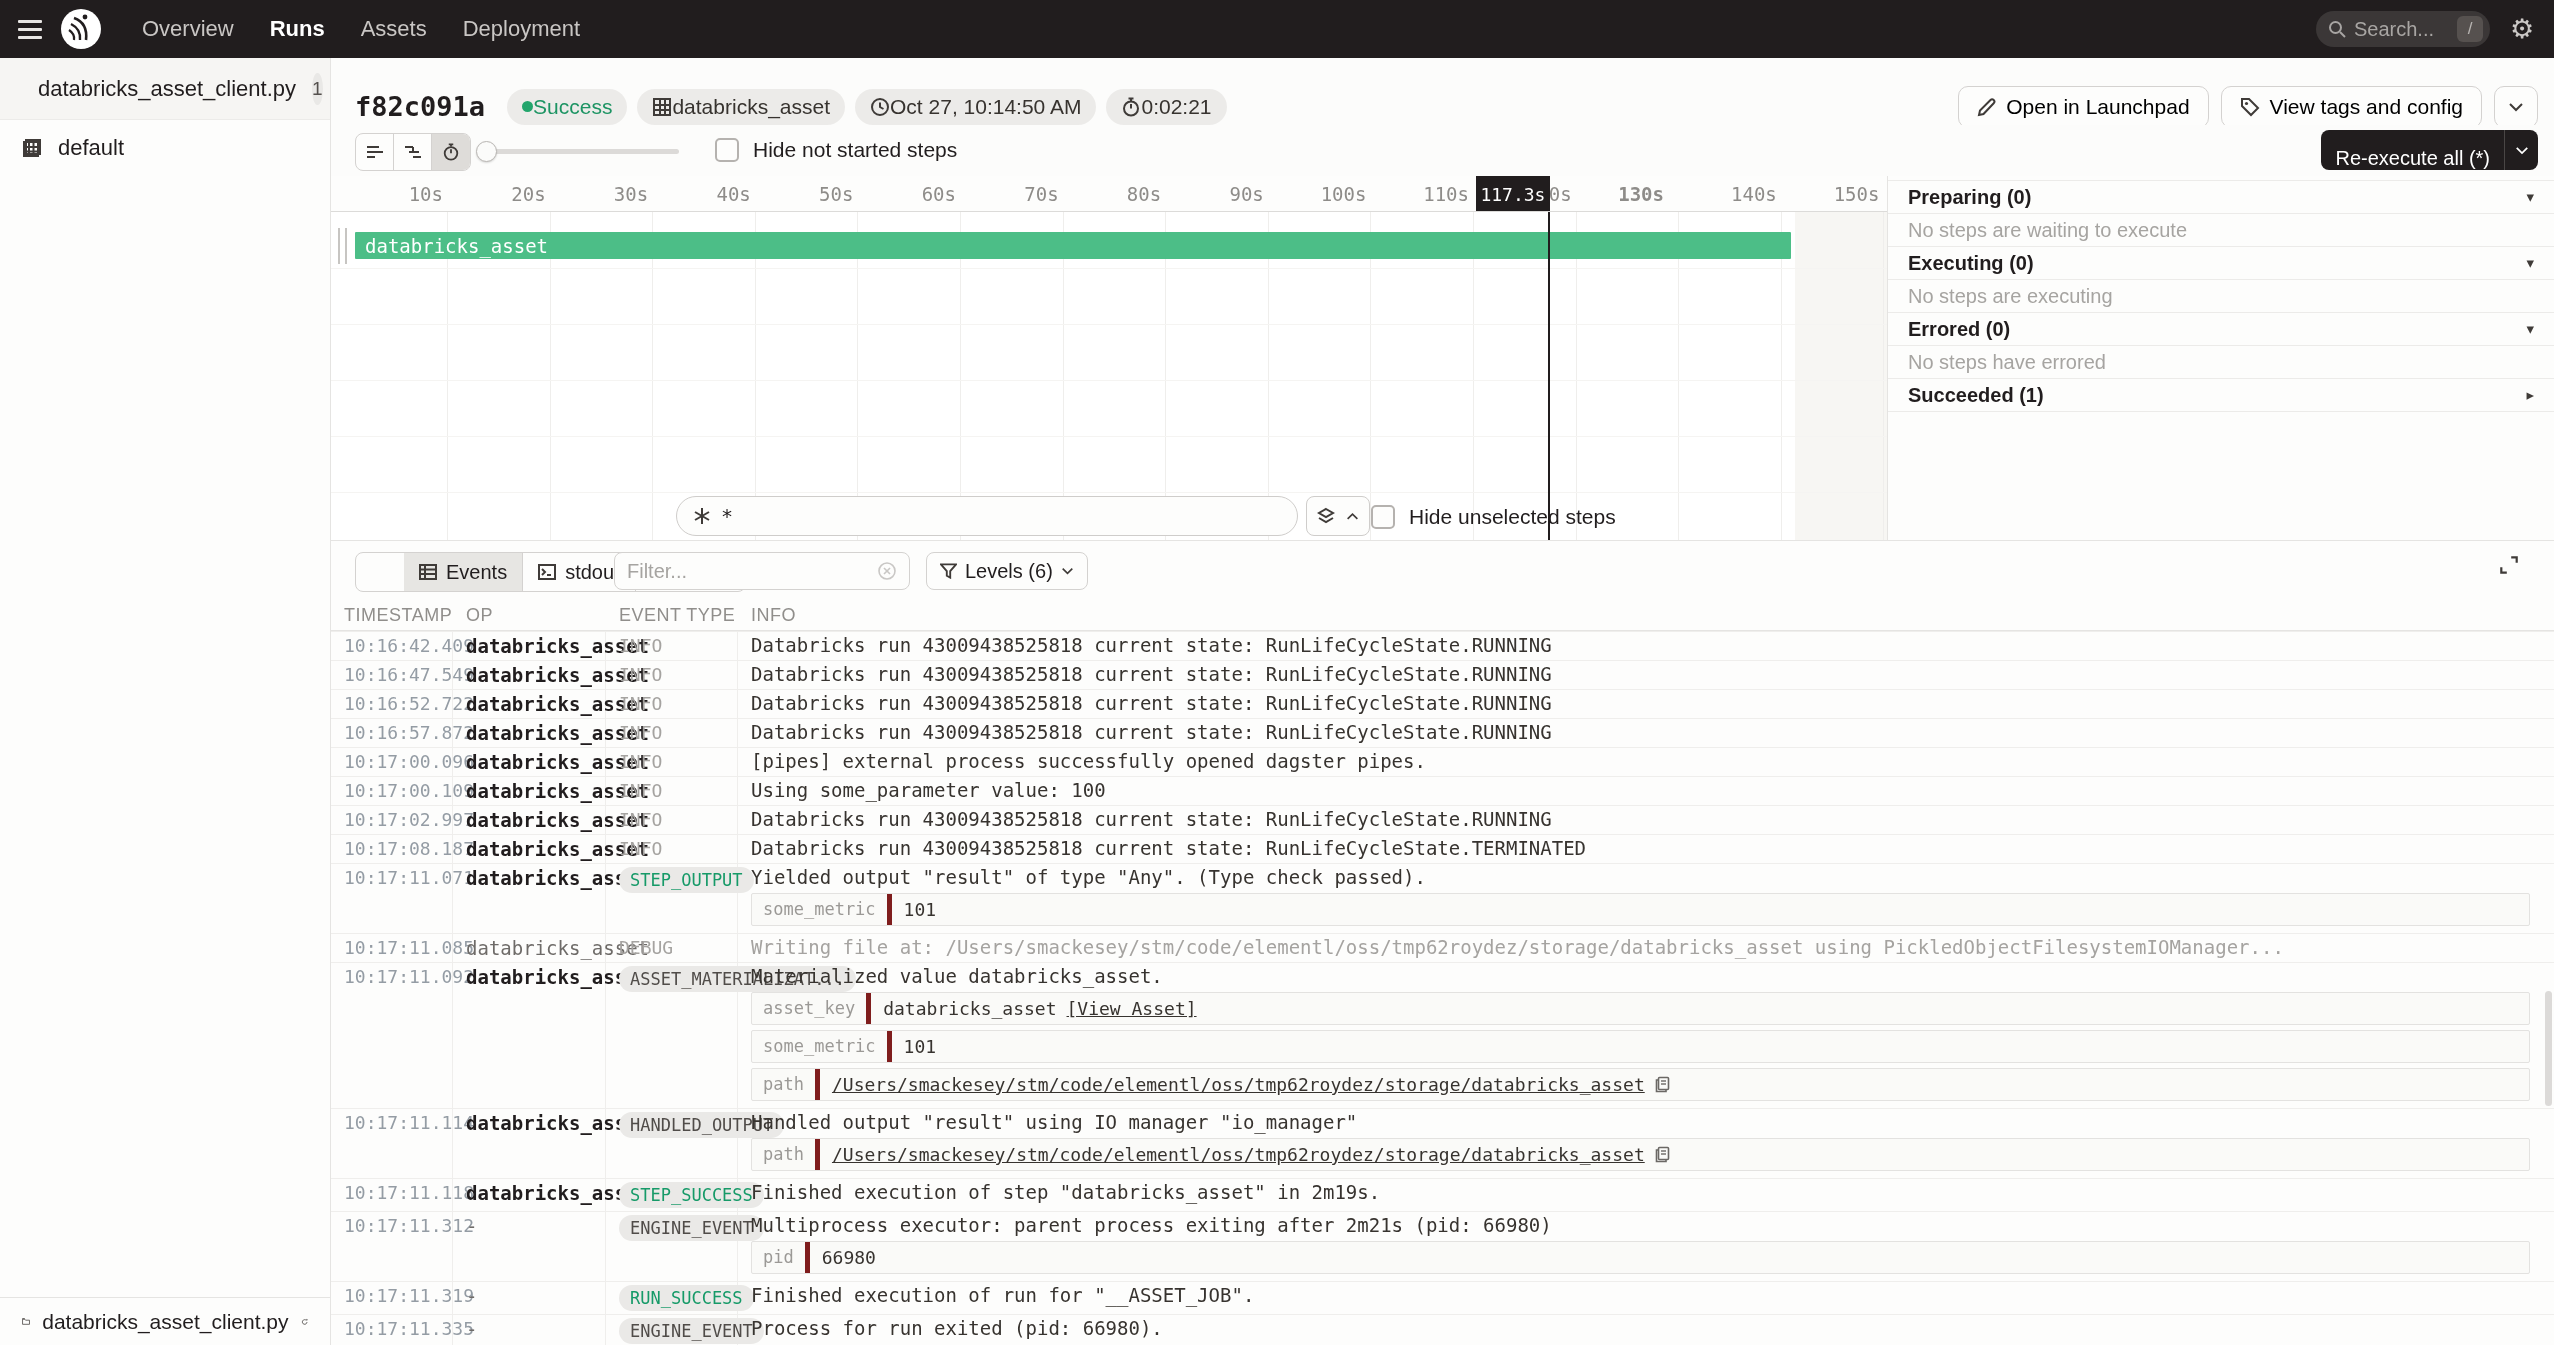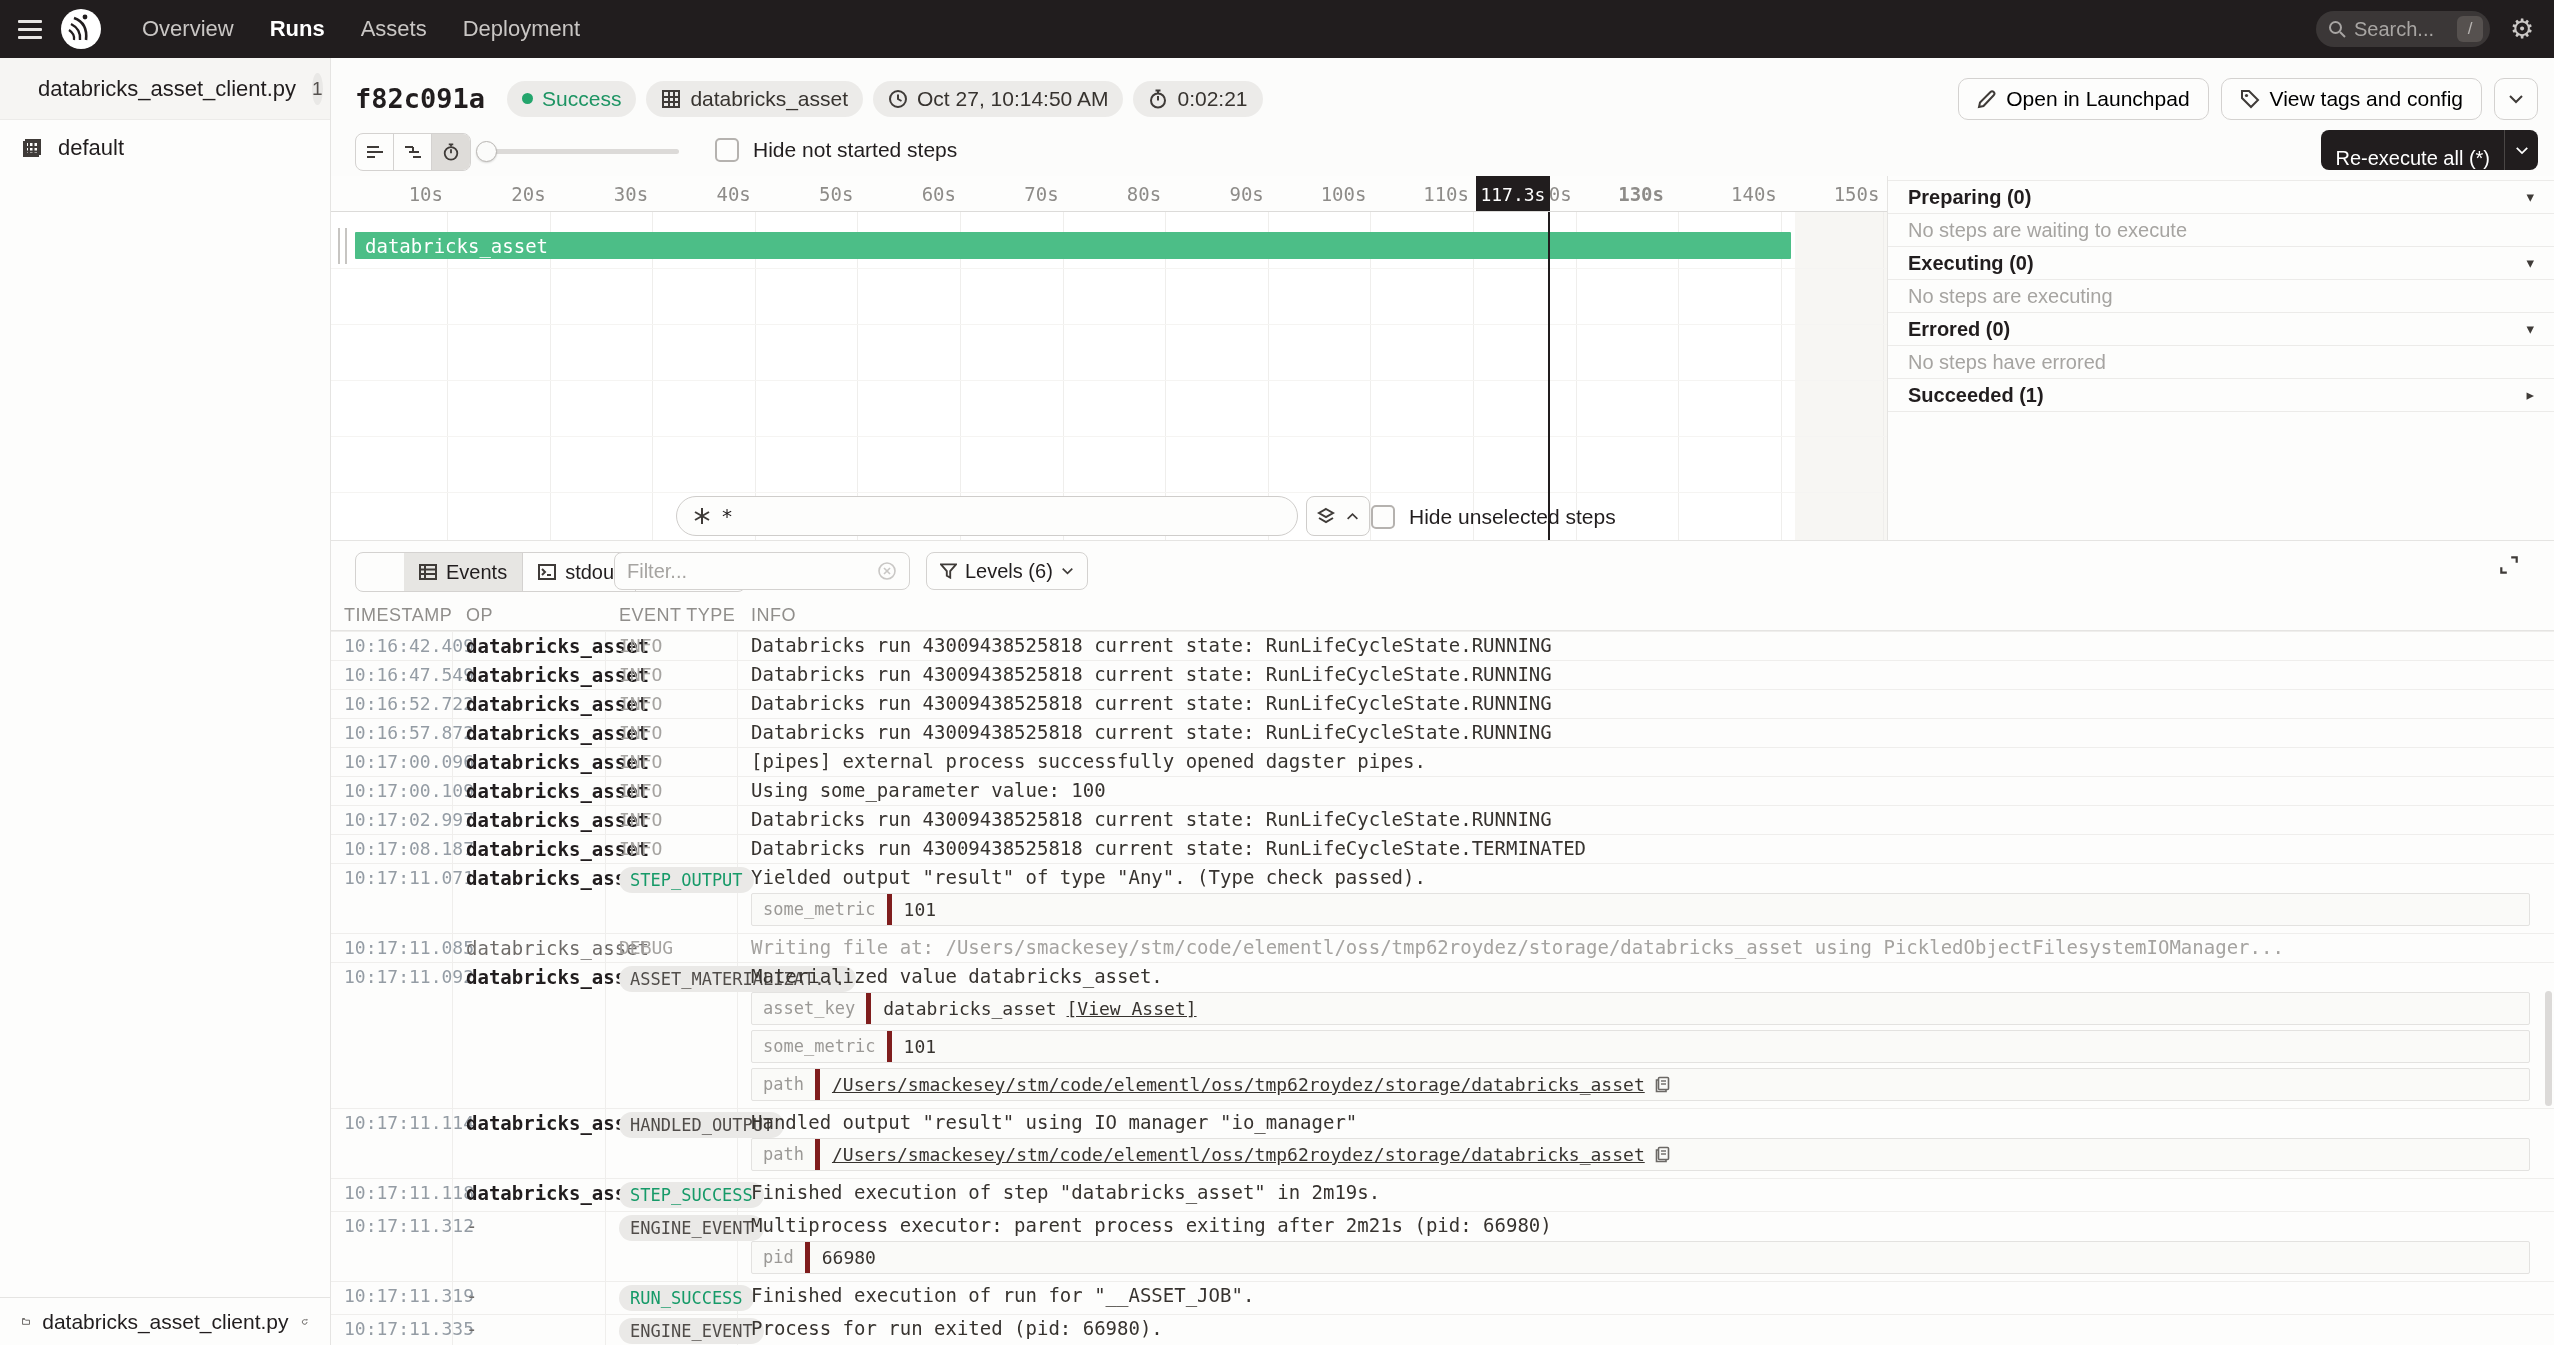--- a/index.html
+++ b/index.html
@@ -36,26 +36,26 @@
   .sb-item .count { margin-left:auto; width:32px; height:32px; border-radius:50%; background:#E9E8E6;
                     font-size:19px; color:#54504D; display:flex; align-items:center; justify-content:center; }
   .sb-item:nth-child(2) { border-bottom:none; height:56px; }
   #sb-footer { position:absolute; left:0; right:0; bottom:0; height:48px; border-top:1px solid #E5E4E2;
                display:flex; align-items:center; gap:12px; padding:0 22px; font-size:21px; }
 
   
   #main { position:absolute; top:58px; left:331px; right:0; bottom:0; background:#FCFCFB; }
 
   
-  #runheader { position:absolute; top:8px; left:0; right:0; height:66px; border-bottom:1px solid #E7E6E4;
+  #runheader { position:absolute; top:16px; left:0; right:0; height:66px; border-bottom:1px solid #E7E6E4;
                display:flex; align-items:center; padding-left:24px; background:#FCFCFB; }
   #runid { font-size:27px; font-weight:700; margin-right:22px; }
   .pillrow { display:flex; gap:10px; align-items:center; }
   .pill { height:36px; border-radius:18px; background:#ECEBE9; display:inline-flex; align-items:center;
-          gap:9px; padding:0 15px; font-size:21px; color:#37332F; }
+          padding:0 15px; font-size:21px; color:#37332F; }
   .dot { width:11px; height:11px; border-radius:50%; background:#23A56C; }
   .pill .green { color:#1D9463; }
   .hdr-buttons { position:absolute; right:16px; top:12px; display:flex; gap:12px; }
   .btn { height:42px; border:1px solid #D4D2D0; background:#FDFDFC; border-radius:10px;
          display:inline-flex; align-items:center; gap:10px; padding:0 18px; font-size:21px; cursor:pointer; }
   .btn.icon-only { width:44px; padding:0; justify-content:center; }
 
   
   #gtoolbar { position:absolute; top:67px; left:0; right:0; height:51px; background:#FCFCFB; }
   .seg-group { position:absolute; left:24px; top:8px; display:flex; border:1px solid #D4D2D0;

